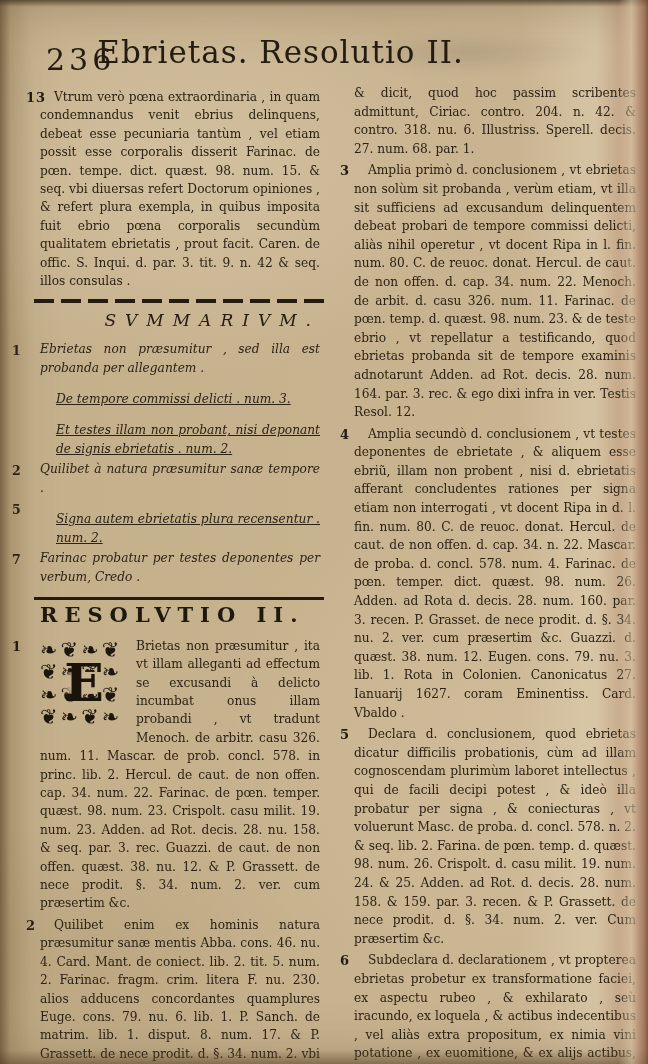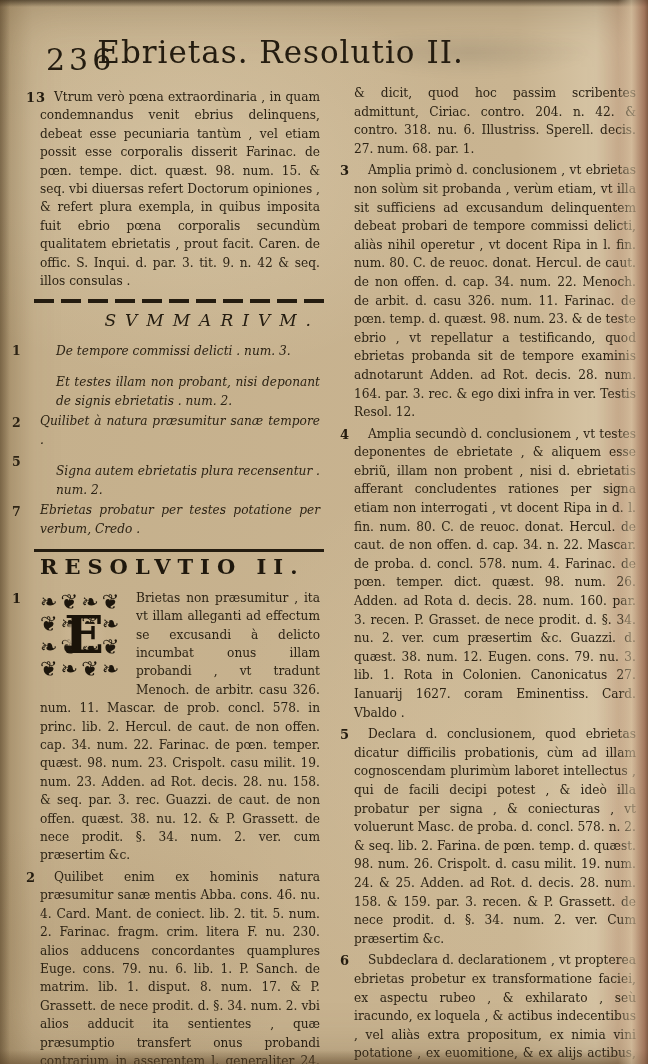--- a/index.html
+++ b/index.html
@@ -44,21 +44,21 @@
   .indent{ text-indent:14px; }
 
   .rule-dashed{height:4px;margin:9px 0 7px -6px;width:290px;
     background:repeating-linear-gradient(90deg,#241c10 0 20px,rgba(0,0,0,0) 20px 27px);}
   .rule-solid{height:3.5px;margin:10px 0 6px -6px;width:290px;background:#241c10;}
 
   .summarium-heading{font-style:italic;text-align:right;font-size:17px;
     letter-spacing:9px;margin:8px 0 10px 0;color:#241c10;}
   .summary-item{position:relative;font-style:italic;margin:0 0 1px 0;line-height:19px;}
   .summary-item .mnum{position:absolute;left:-28px;top:1px;font-style:normal;font-weight:bold;font-size:12.5px;}
-  .summary-sub{font-style:italic;padding-left:16px;line-height:19px;margin:12px 0 1px 0;}
+  .summary-sub{font-style:italic;padding-left:16px;line-height:19px;margin:12px 0 1px 0;text-decoration:underline;}
 
   .resolutio-heading{text-align:center;font-size:21px;font-weight:bold;letter-spacing:7px;
     margin:6px 16px 12px 0;color:#1f180d;white-space:nowrap;}
 
   
   .dropcap-block{float:left;width:88px;height:88px;margin:3px 8px 2px 0;position:relative;overflow:hidden;}
   .orn{white-space:pre-line;font-size:21px;line-height:21px;letter-spacing:3px;color:#1d160c;
     text-align:center;transform:translateY(-2px);}
   .dc-letter{position:absolute;left:50%;top:50%;transform:translate(-50%,-54%);
     font-size:52px;font-weight:bold;color:#1a1309;
@@ -83,34 +83,35 @@
       <span class="mnum">13</span>
       <span>Vtrum verò pœna extraordinaria , in quam condemnandus venit ebrius delinquens, debeat esse pecuniaria tantùm , vel etiam possit esse corporalis disserit Farinac. de pœn. tempe. dict. quæst. 98. num. 15. &amp; seq. vbi diuersas refert Doctorum opiniones , &amp; refert plura exempla, in quibus imposita fuit ebrio pœna corporalis secundùm qualitatem ebrietatis , prout facit. Caren. de offic. S. Inqui. d. par. 3. tit. 9. n. 42 &amp; seq. illos consulas .</span>
     </div>
 
     <div class="rule-dashed"></div>
 
     <div class="summarium-heading">SVMMARIVM.</div>
 
     <div class="summary-item">
       <span class="mnum">1</span>
+      <span>Ebrietas non præsumitur , sed illa est probanda per allegantem .</span>
     </div>
     <div class="summary-sub">De tempore commissi delicti . num. 3.</div>
     <div class="summary-sub">Et testes illam non probant, nisi deponant de signis ebrietatis . num. 2.</div>
     <div class="summary-item">
       <span class="mnum">2</span>
       <span>Quilibet à natura præsumitur sanæ tempore .</span>
     </div>
     <div class="summary-item">
       <span class="mnum">5</span>
     </div>
     <div class="summary-sub">Signa autem ebrietatis plura recensentur . num. 2.</div>
     <div class="summary-item">
       <span class="mnum">7</span>
-      <span>Ebrietas probatur per testes potatione per verbum, Credo .</span>
+      <span>Farinac probatur per testes deponentes per verbum, Credo .</span>
     </div>
 
     <div class="rule-solid"></div>
 
     <div class="resolutio-heading">RESOLVTIO II.</div>
 
     <div class="para">
       <span class="mnum">1</span>
       <span class="dropcap-block">
         <span class="orn">❧❦❧❦

